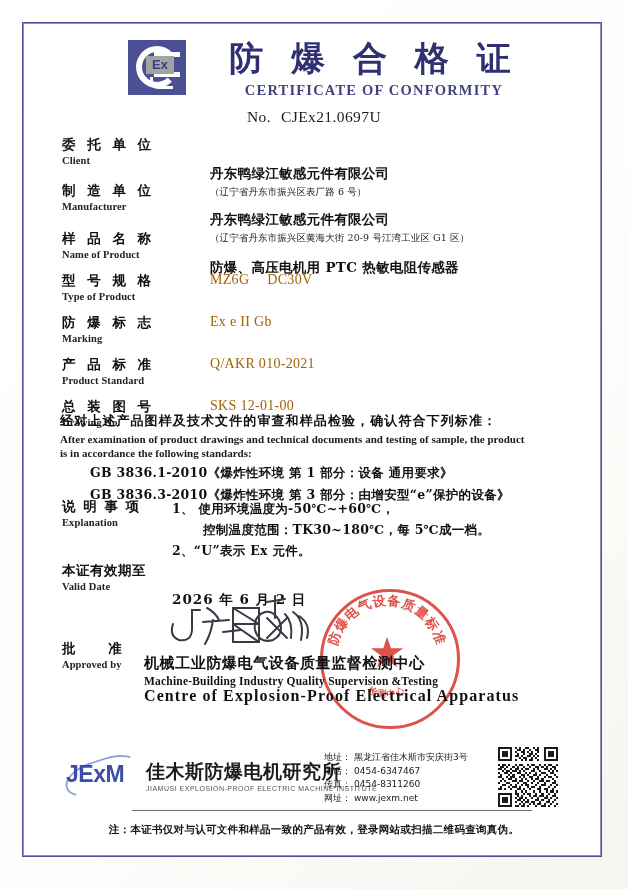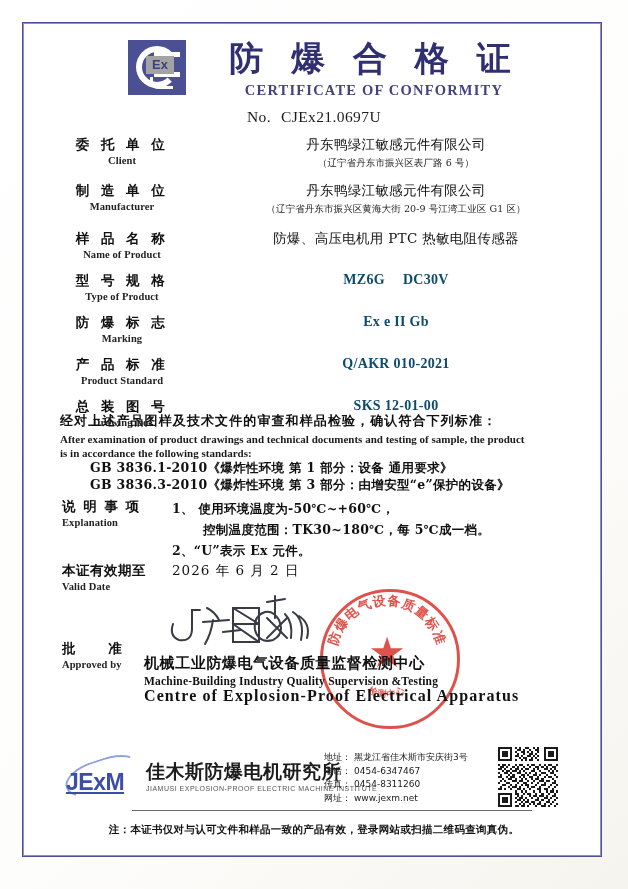--- a/index.html
+++ b/index.html
@@ -73,21 +73,21 @@
   }
   .cert-no{
     position:absolute;left:0px;top:76px;width:580px;
     text-align:center;
     font-size:15.5px;color:#1a1a1a;
     letter-spacing:0.4px;
   }
   .cert-no .nolab{margin-right:10px;}
 
   
-  .fields{position:absolute;left:38px;top:112px;width:520px;text-align:center;}
+  .fields{position:absolute;left:38px;top:112px;width:520px;}
   .row{position:relative;min-height:34px;margin-bottom:6px;}
   .lab{
     position:absolute;left:0;top:0;width:120px;
   }
   .lab .cn{
     display:block;
     font-family:"DejaVu Serif",serif;
     font-weight:bold;font-size:13.5px;color:#111;
     letter-spacing:3.5px;white-space:nowrap;
   }
@@ -96,53 +96,53 @@
     font-family:"Liberation Serif",serif;
     font-weight:bold;font-size:10.5px;color:#222;
     margin-top:1px;letter-spacing:0.1px;white-space:nowrap;
   }
   .val{
     position:absolute;left:148px;top:0;width:372px;
   }
   .val .main{
     display:block;
     font-family:"DejaVu Serif",serif;
-    font-weight:normal;font-size:13.5px;color:#111;
-    letter-spacing:0.3px;white-space:nowrap;
+    font-weight:bold;font-size:13.5px;color:#111;
+    letter-spacing:0.3px;white-space:nowrap;margin-top:29px;
   }
   .val .sub{
     display:block;
     font-family:"DejaVu Serif",serif;
     font-size:9.5px;color:#222;margin-top:3px;
     letter-spacing:0.1px;white-space:nowrap;
   }
   .val .latin{
     display:block;
     font-family:"Liberation Serif",serif;
-    font-weight:bold;font-size:14px;color:#0c4a6e;letter-spacing:0.3px;
+    font-weight:normal;font-size:14px;color:#a16207;letter-spacing:0.3px;
     white-space:nowrap;
   }
   .val .latin .sp{display:inline-block;width:18px;}
 
   
   .body-sec{position:absolute;left:36px;top:388px;width:530px;}
   .b-cn{
     font-family:"DejaVu Serif",serif;
     font-weight:bold;font-size:13px;color:#111;letter-spacing:1.1px;
     white-space:nowrap;
   }
   .b-en{
     font-family:"Liberation Serif",serif;
     font-weight:bold;font-size:11px;color:#1b1b1b;
     line-height:14px;margin-top:2px;
   }
   .std{
     font-family:"DejaVu Serif",serif;
     font-weight:bold;font-size:12.5px;color:#111;
-    margin-left:30px;letter-spacing:0.3px;
+    margin-left:30px;margin-top:5px;letter-spacing:0.3px;
     white-space:nowrap;
   }
 
   
   .expl{position:absolute;left:38px;top:474px;width:520px;}
   .expl .lab{position:absolute;left:0;top:0;width:120px;}
   .expl-items{position:absolute;left:110px;top:0;width:410px;}
   .eline{
     font-family:"DejaVu Serif",serif;
     font-weight:bold;font-size:12.5px;color:#111;
@@ -211,25 +211,24 @@
   .iss-date{
     font-family:"DejaVu Serif",serif;
     font-weight:bold;font-size:13px;color:#111;margin-top:5px;
     letter-spacing:1px;
   }
 
   
   .footer{position:absolute;left:0;bottom:0;width:580px;height:120px;}
   .f-logo{position:absolute;left:42px;top:22px;width:250px;height:48px;}
   .f-mark{
-    position:absolute;left:0;top:12px;width:72px;height:34px;
+    position:absolute;left:0;top:4px;width:72px;height:34px;
     font-family:"Liberation Sans",sans-serif;
     font-weight:bold;font-size:23px;color:#3b4da8;
     letter-spacing:-0.5px;
-    text-decoration:underline;
   }
   .f-swoosh{
     position:absolute;left:-2px;top:2px;width:74px;height:30px;
     border:2px solid #6c84d4;border-radius:50%/60%;
     border-right-color:transparent;border-bottom-color:transparent;
     transform:rotate(-18deg);opacity:.75;
   }
   .f-cn{
     position:absolute;left:80px;top:2px;
     font-family:"DejaVu Serif",serif;

